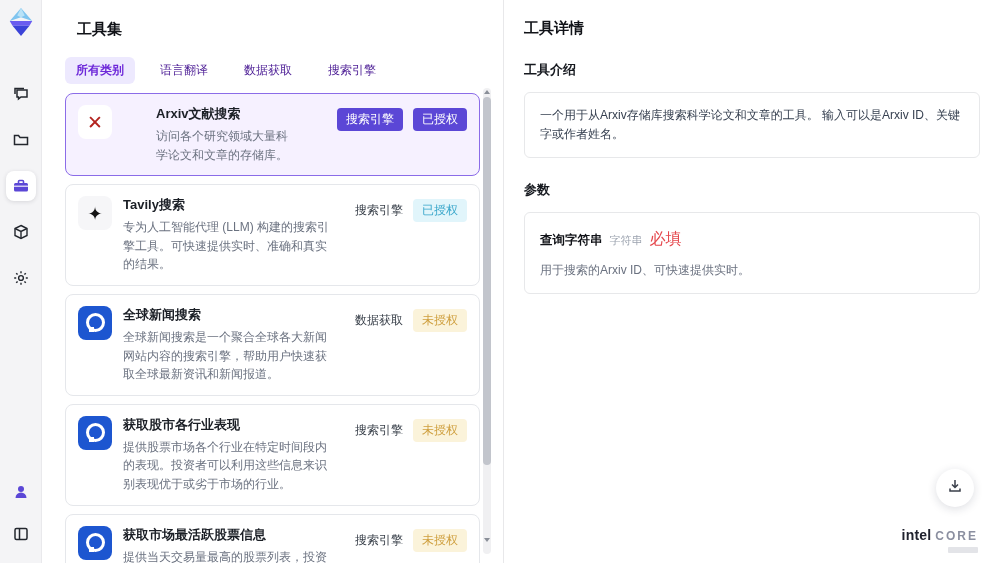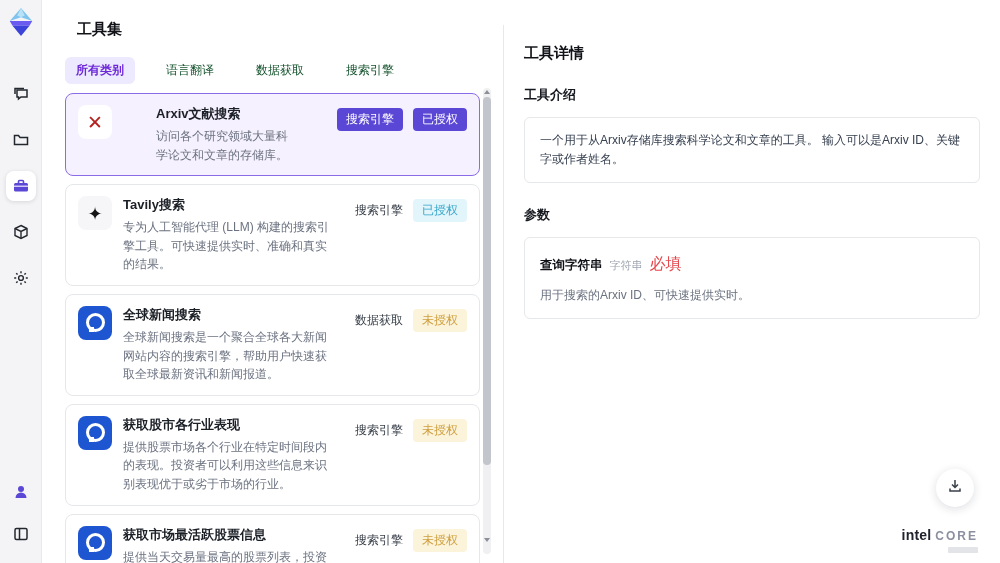--- a/index.html
+++ b/index.html
@@ -13,22 +13,22 @@
   .logo { width:30px; height:30px; margin-bottom:42px; }
   .rail-nav { display:flex; flex-direction:column; gap:16px; align-items:center; }
   .rail-item { width:30px; height:30px; border-radius:8px; display:flex; align-items:center; justify-content:center; color:#23272e; cursor:pointer; }
   .rail-item svg { display:block; }
   .rail-item.active { background:#fff; box-shadow:0 1px 4px rgba(40,40,60,.14); }
   .rail-bottom { margin-top:auto; display:flex; flex-direction:column; gap:12px; align-items:center; }
 
   
   .list-panel { width:461px; flex:0 0 auto; position:relative; padding:20px 0 0 23px; }
   .panel-title { font-size:15px; font-weight:700; color:#111318;margin-left:12px; }
-  .tabs { display:flex; gap:20px; margin-top:18px; font-size:12px; }
-  .tab { padding:5px 11px; border-radius:6px; color:#14532d; cursor:pointer; white-space:nowrap; }
+  .tabs { display:flex; gap:14px; margin-top:18px; font-size:12px; }
+  .tab { padding:5px 11px; border-radius:6px; color:#4c1d95; cursor:pointer; white-space:nowrap; }
   .tab.active { background:#ede9fe; color:#6d28d9; font-weight:700; }
 
   .cards { margin-top:9px; width:415px; display:flex; flex-direction:column; gap:8px; }
   .card { display:flex; gap:11px; padding:11px 12px; background:#fff; border:1px solid #e5e7eb; border-radius:8px; cursor:pointer; }
   .card.selected { background:#f6f1ff; border:1.5px solid #8b6ce8;gap:44px; }
 
   .tool-icon { width:34px; height:34px; border-radius:8px; background:#f3f4f6; flex:0 0 auto; display:flex; align-items:center; justify-content:center; position:relative; font-family:"DejaVu Sans",sans-serif; }
   .icon-arxiv { background:#fff; }
   .icon-arxiv::before { content:"✕"; color:#b3231f; font-size:19px; font-weight:700; }
   .icon-tavily { background:#f6f6f8; }
@@ -46,21 +46,21 @@
   .chip-solid { background:#5b47d6; color:#fff; }
   .chip-cyan { background:#e1f5fb; color:#3aa7cb; }
   .chip-yellow { background:#fbf3da; color:#cf9f3e; }
 
   .list-scrollbar { position:absolute; left:441px; top:88px; width:8px; height:466px; background:#f0f0f2; border-radius:4px; cursor:pointer; }
   .list-scrollbar::before { content:""; position:absolute; top:2px; left:1px; border-left:3px solid transparent; border-right:3px solid transparent; border-bottom:4px solid #8a8f98; }
   .list-scrollbar::after { content:""; position:absolute; bottom:12px; left:1px; border-left:3px solid transparent; border-right:3px solid transparent; border-top:4px solid #8a8f98; }
   .scroll-thumb { position:absolute; top:9px; left:0; width:8px; height:368px; background:#c2c5cc; border-radius:4px; }
 
   
-  .detail-panel { flex:1; border-left:1px solid #e8e8ea; padding:19px 20px; position:relative;margin-top:25px; }
+  .detail-panel { flex:1; border-left:1px solid #e8e8ea; padding:19px 20px; position:relative; }
   .detail-title { font-size:15px; font-weight:700; color:#111318; }
   .section-heading { font-size:13px; font-weight:700; color:#15181e; margin-top:23px; }
   .info-box { margin-top:13px; border:1px solid #e7e8ea; border-radius:6px; background:#fff; padding:13px 15px; font-size:12px; color:#374151; line-height:1.6; }
   .param-head { display:flex; gap:7px; align-items:baseline; }
   .param-name { font-size:12.5px; font-weight:700; color:#111318; }
   .param-type { font-size:11px; color:#9ca3af; }
   .param-required { font-size:16px; color:#e5484d; }
   .param-desc { margin-top:9px; font-size:12px; color:#6b7280; }
 
   

